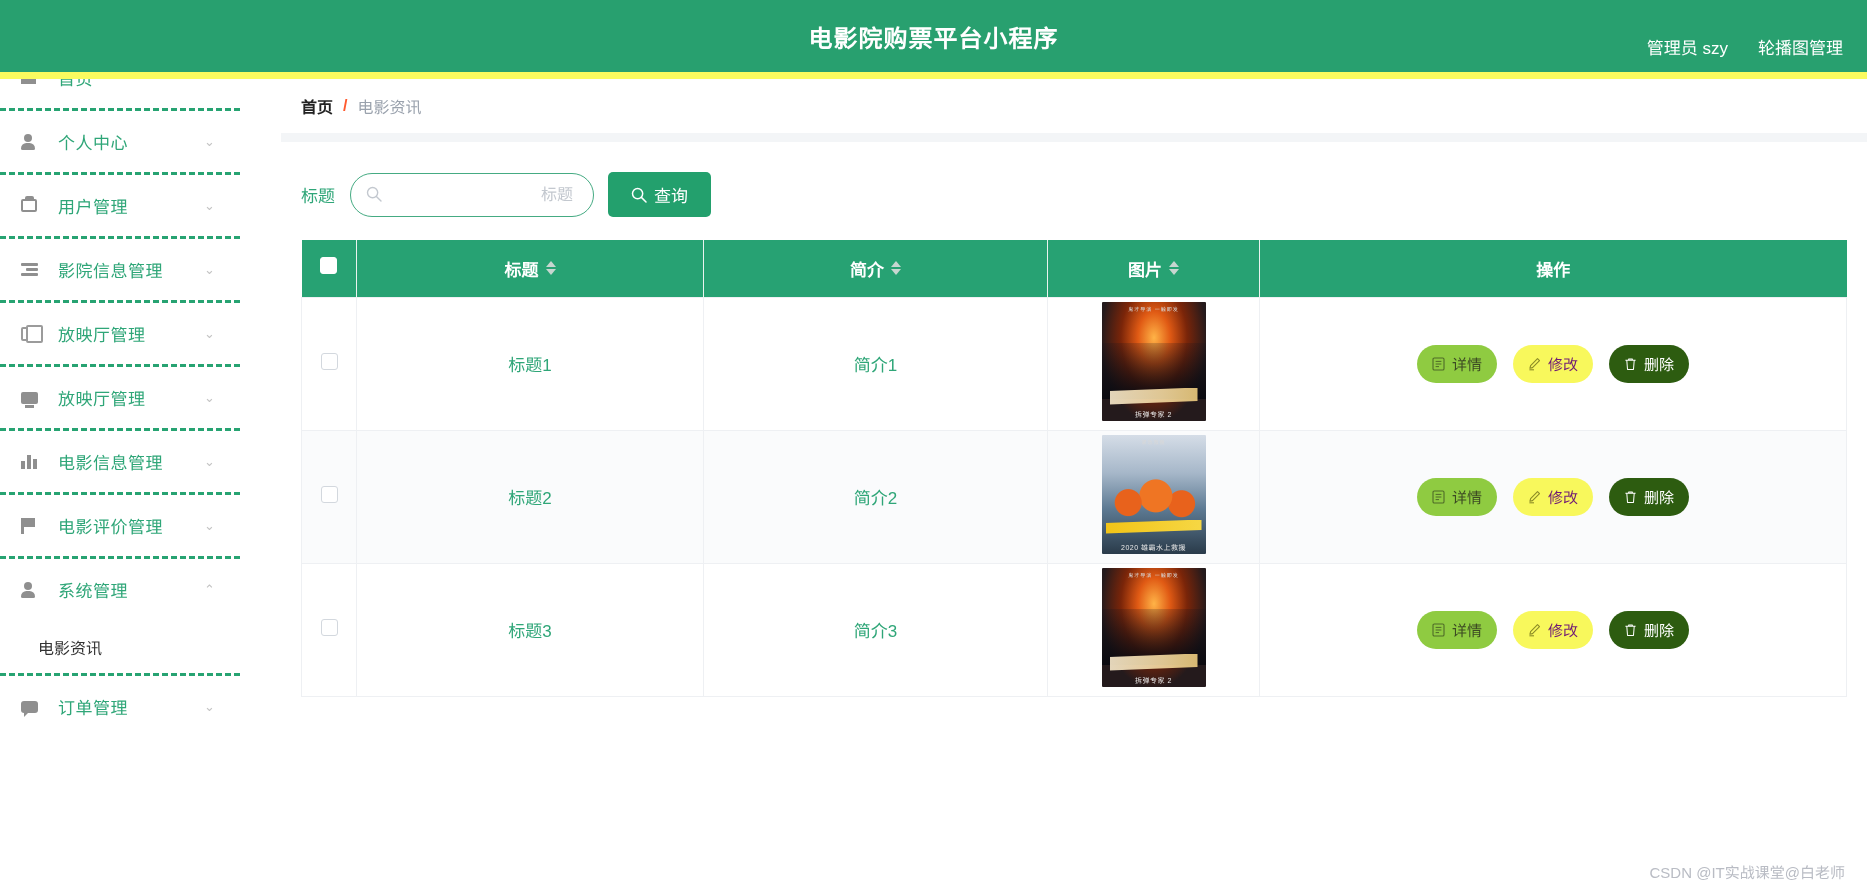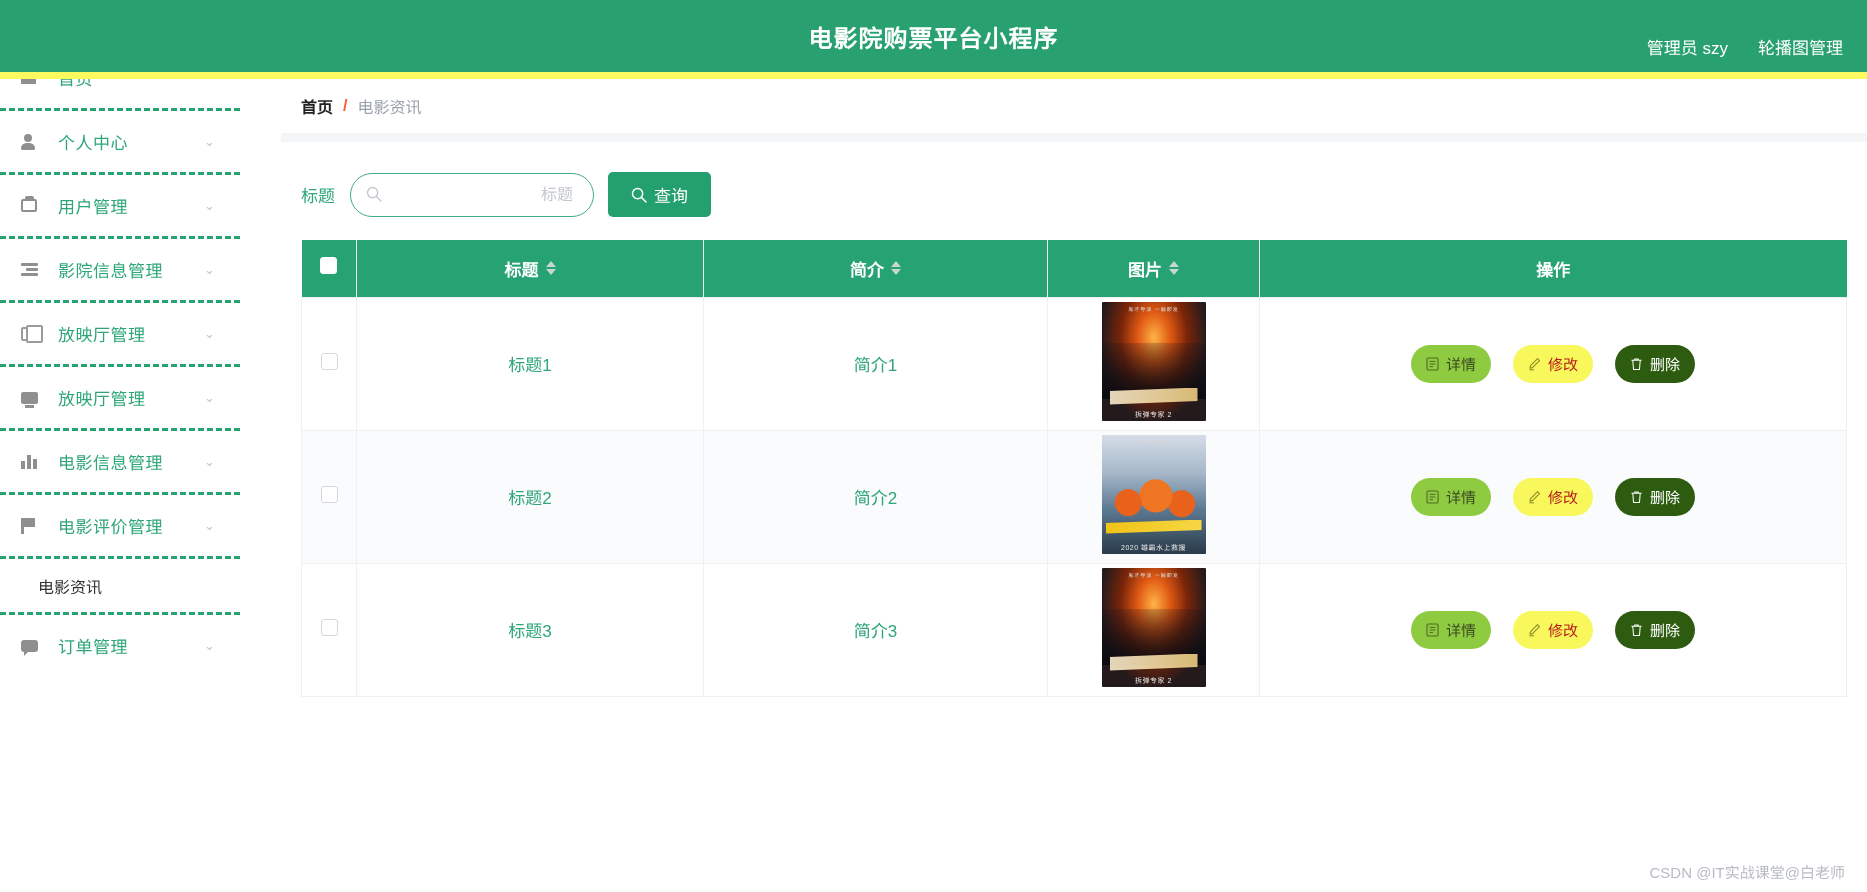--- a/index.html
+++ b/index.html
@@ -312,34 +312,34 @@
     position:absolute; bottom: 2px; left: 0; right: 0;
     text-align:center; font-size: 7px; color: #e8e8e8;
     letter-spacing: .5px;
   }
   .poster .ptop {
     position:absolute; top: 3px; left: 0; right: 0;
     text-align:center; font-size: 5px; color: #d8d8d8;
     letter-spacing: 1px;
   }
 
-  .ops { display: flex; align-items: center; justify-content: center; gap: 22px; }
+  .ops { display: flex; align-items: center; justify-content: center; gap: 16px; }
   .btn-pill {
     height: 38px;
     padding: 0 15px;
     border: none;
     border-radius: 19px;
     font-size: 15px;
     display: inline-flex; align-items: center; gap: 7px;
     cursor: pointer;
     font-family: "Liberation Sans", "DejaVu Sans", sans-serif;
     white-space: nowrap;
   }
   .btn-detail { background: #8fcb41; color: #3c4a23; }
-  .btn-edit   { background: #f8f85c; color: #b91c1c; }
+  .btn-edit   { background: #f8f85c; color: #701a75; }
   .btn-del    { background: #2d5c10; color: #ffffff; }
 
   .watermark {
     position: absolute;
     right: 22px; bottom: 10px;
     color: #b9bcc4;
     font-size: 15px;
     z-index: 50;
     pointer-events: none;
   }
@@ -433,20 +433,27 @@
 
     <div class="menu-item">
       <span class="mi-icon">
           <span class="ic ic-flag"></span>
         </span>
       <span class="mi-label">电影评价管理</span>
       <span class="mi-arrow">⌄</span>
     </div>
     <div class="menu-sep"></div>
 
+    <div class="menu-item">
+      <span class="mi-icon">
+          <span class="ic ic-user"></span>
+        </span>
+      <span class="mi-label">系统管理</span>
+      <span class="mi-arrow">⌃</span>
+    </div>
 
     <div class="submenu-item active">电影资讯</div>
     <div class="menu-sep"></div>
 
     <div class="menu-item">
       <span class="mi-icon">
           <span class="ic ic-chat"></span>
         </span>
       <span class="mi-label">订单管理</span>
       <span class="mi-arrow">⌄</span>

